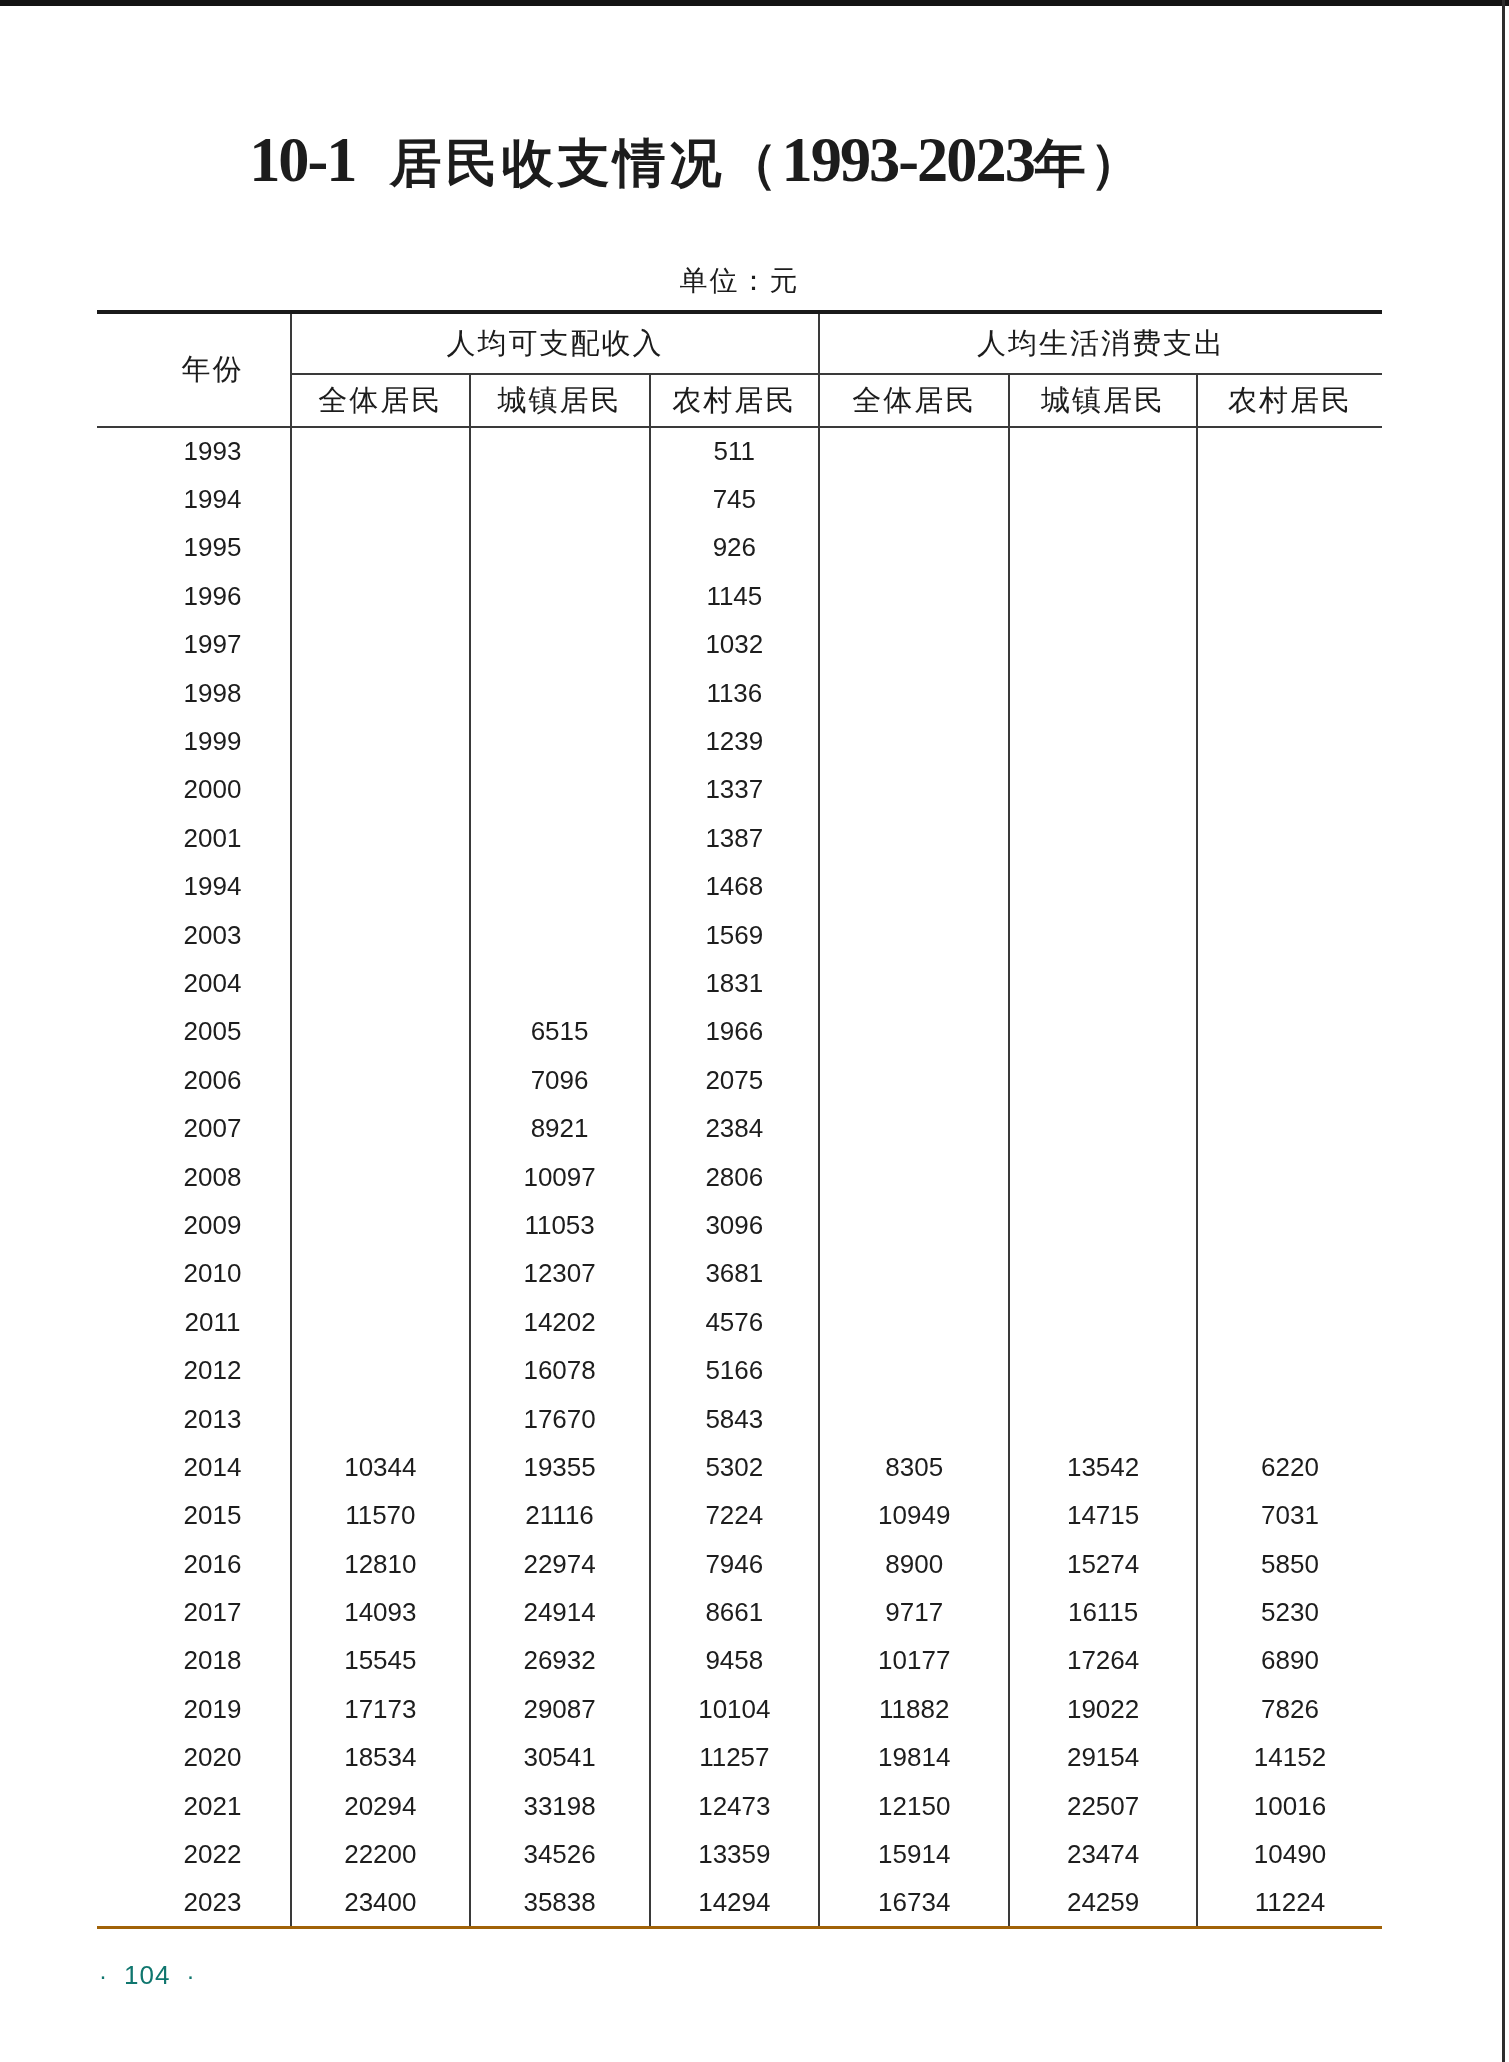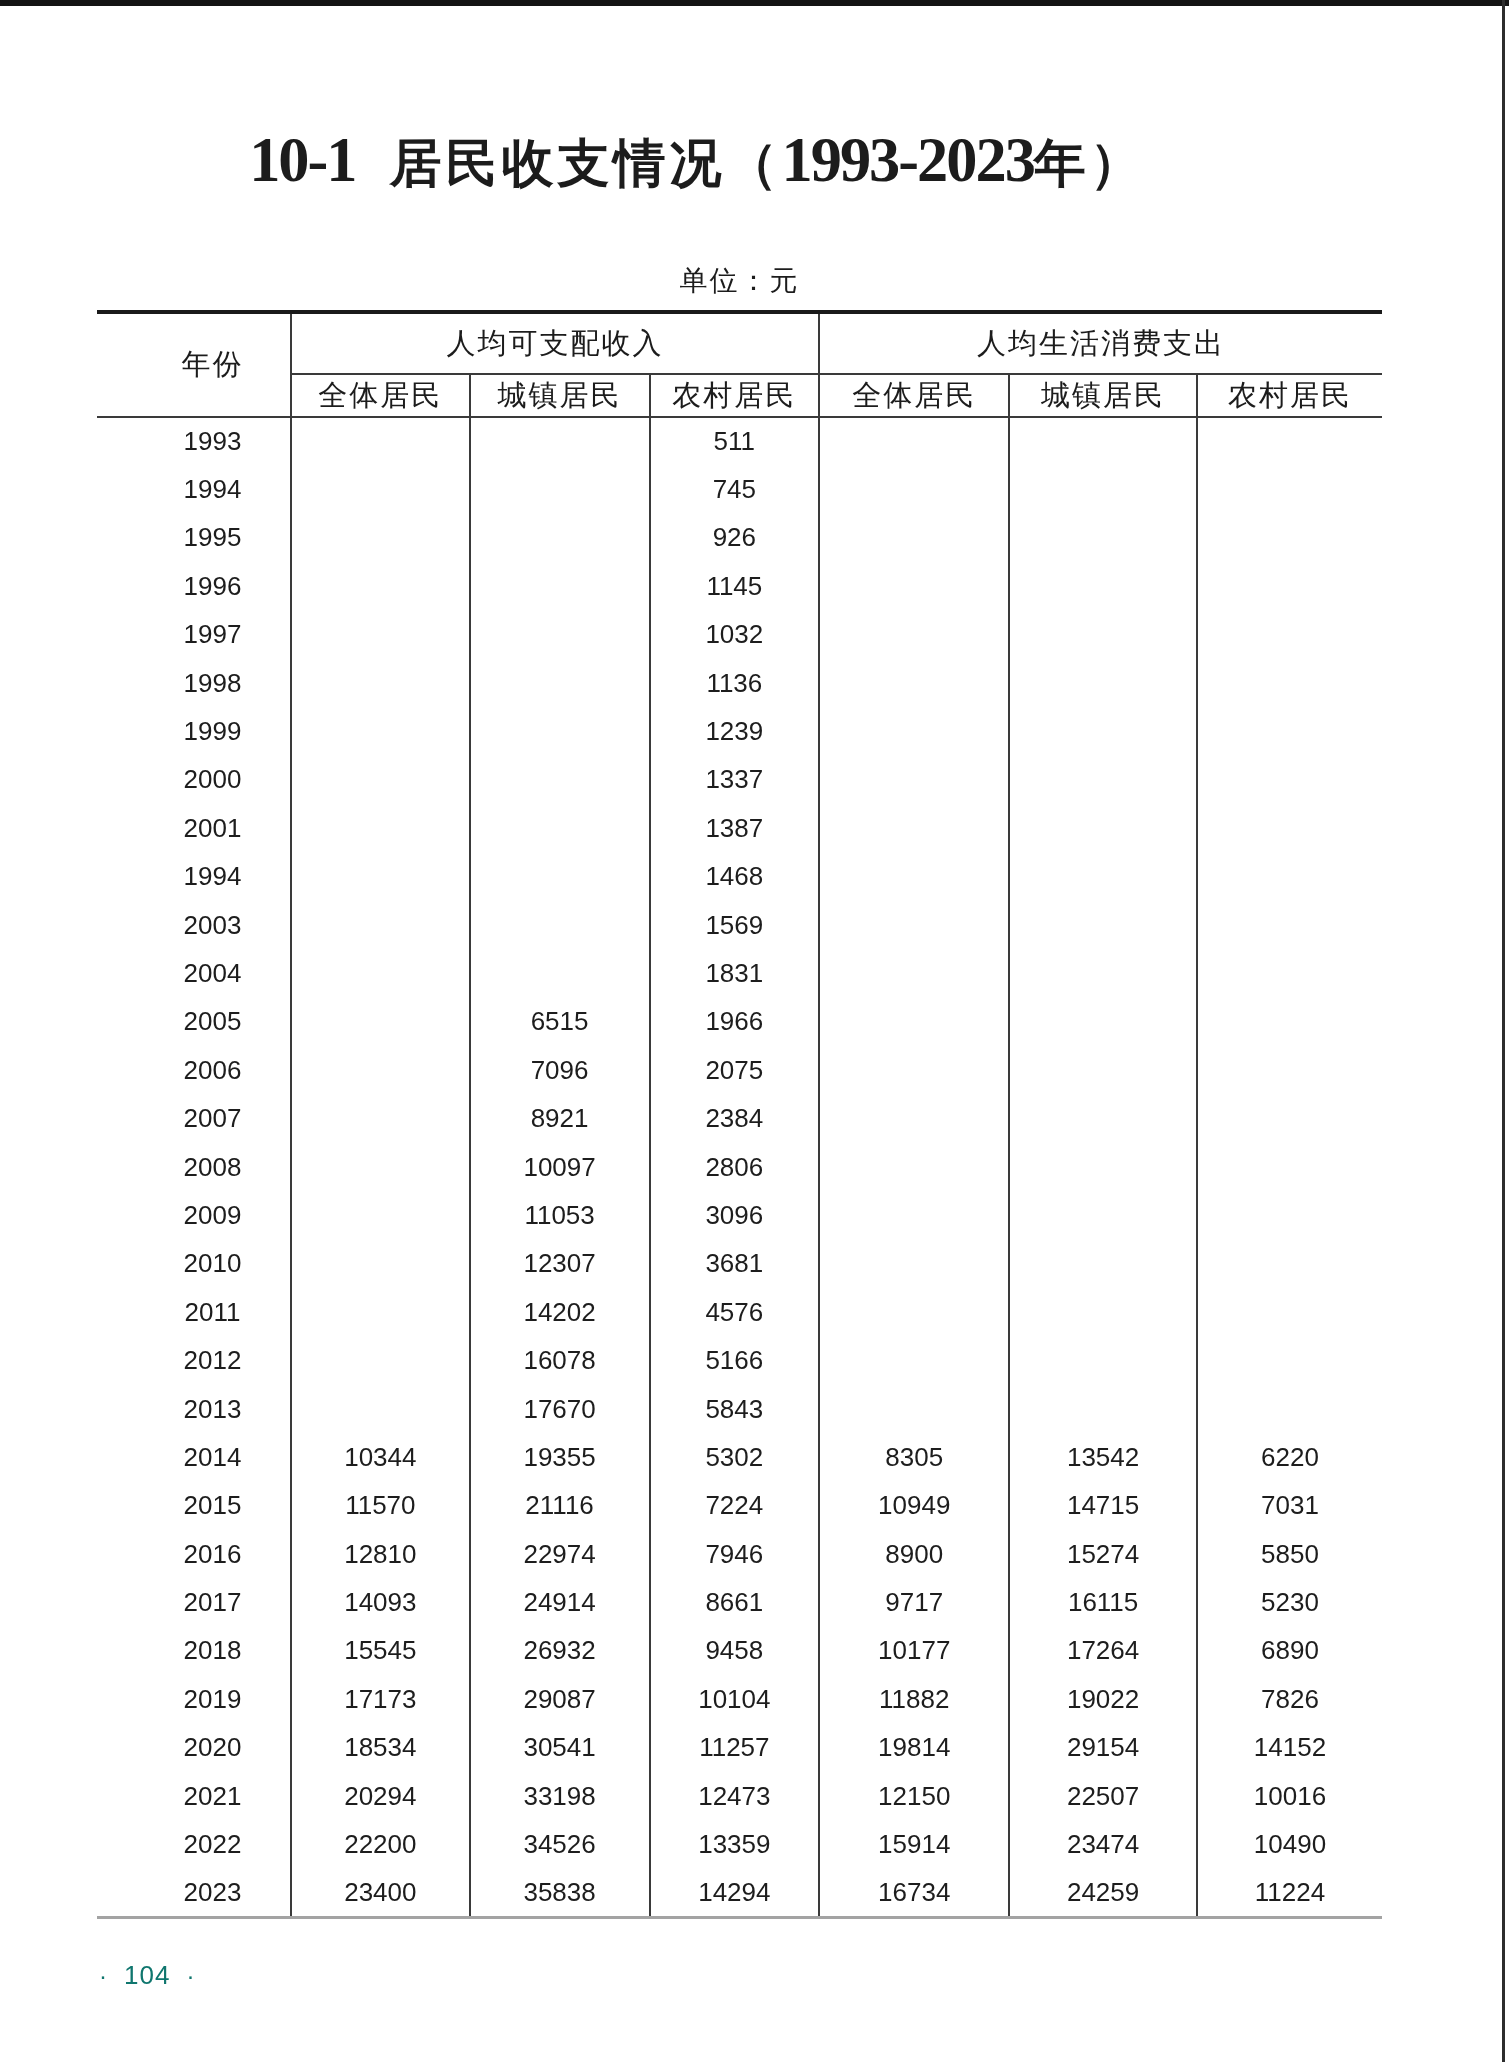--- a/index.html
+++ b/index.html
@@ -33,25 +33,25 @@
   .unit {
     position:absolute; left:97px; top:262px; width:1285px;
     text-align:center; font-size:28px; letter-spacing:2px;
   }
 
   
   .tbl-wrap { position:absolute; left:97px; top:310px; width:1285px; }
   table {
     width:100%; table-layout:fixed; border-collapse:collapse;
     border-top:4px solid #1a1a1a;
-    border-bottom:3px solid #a3a3a3;
+    border-bottom:3px solid #a16207;
   }
   th { font-weight:normal; font-size:29px; letter-spacing:2px; }
   tr.group-row th { height:62px; }
-  tr.sub-row  th { height:43px; }
+  tr.sub-row  th { height:53px; }
   .bb { border-bottom:2px solid #3a3a3a; }
   .br { border-right:2px solid #3a3a3a; }
   th.year-head { padding-left:38px; }
   tbody td {
     height:48.4px; text-align:center; vertical-align:middle;
     font-size:26px; font-family:"Liberation Sans", sans-serif;
     color:#1d1d1d;
   }
   tbody td.year { padding-left:38px; }
 

